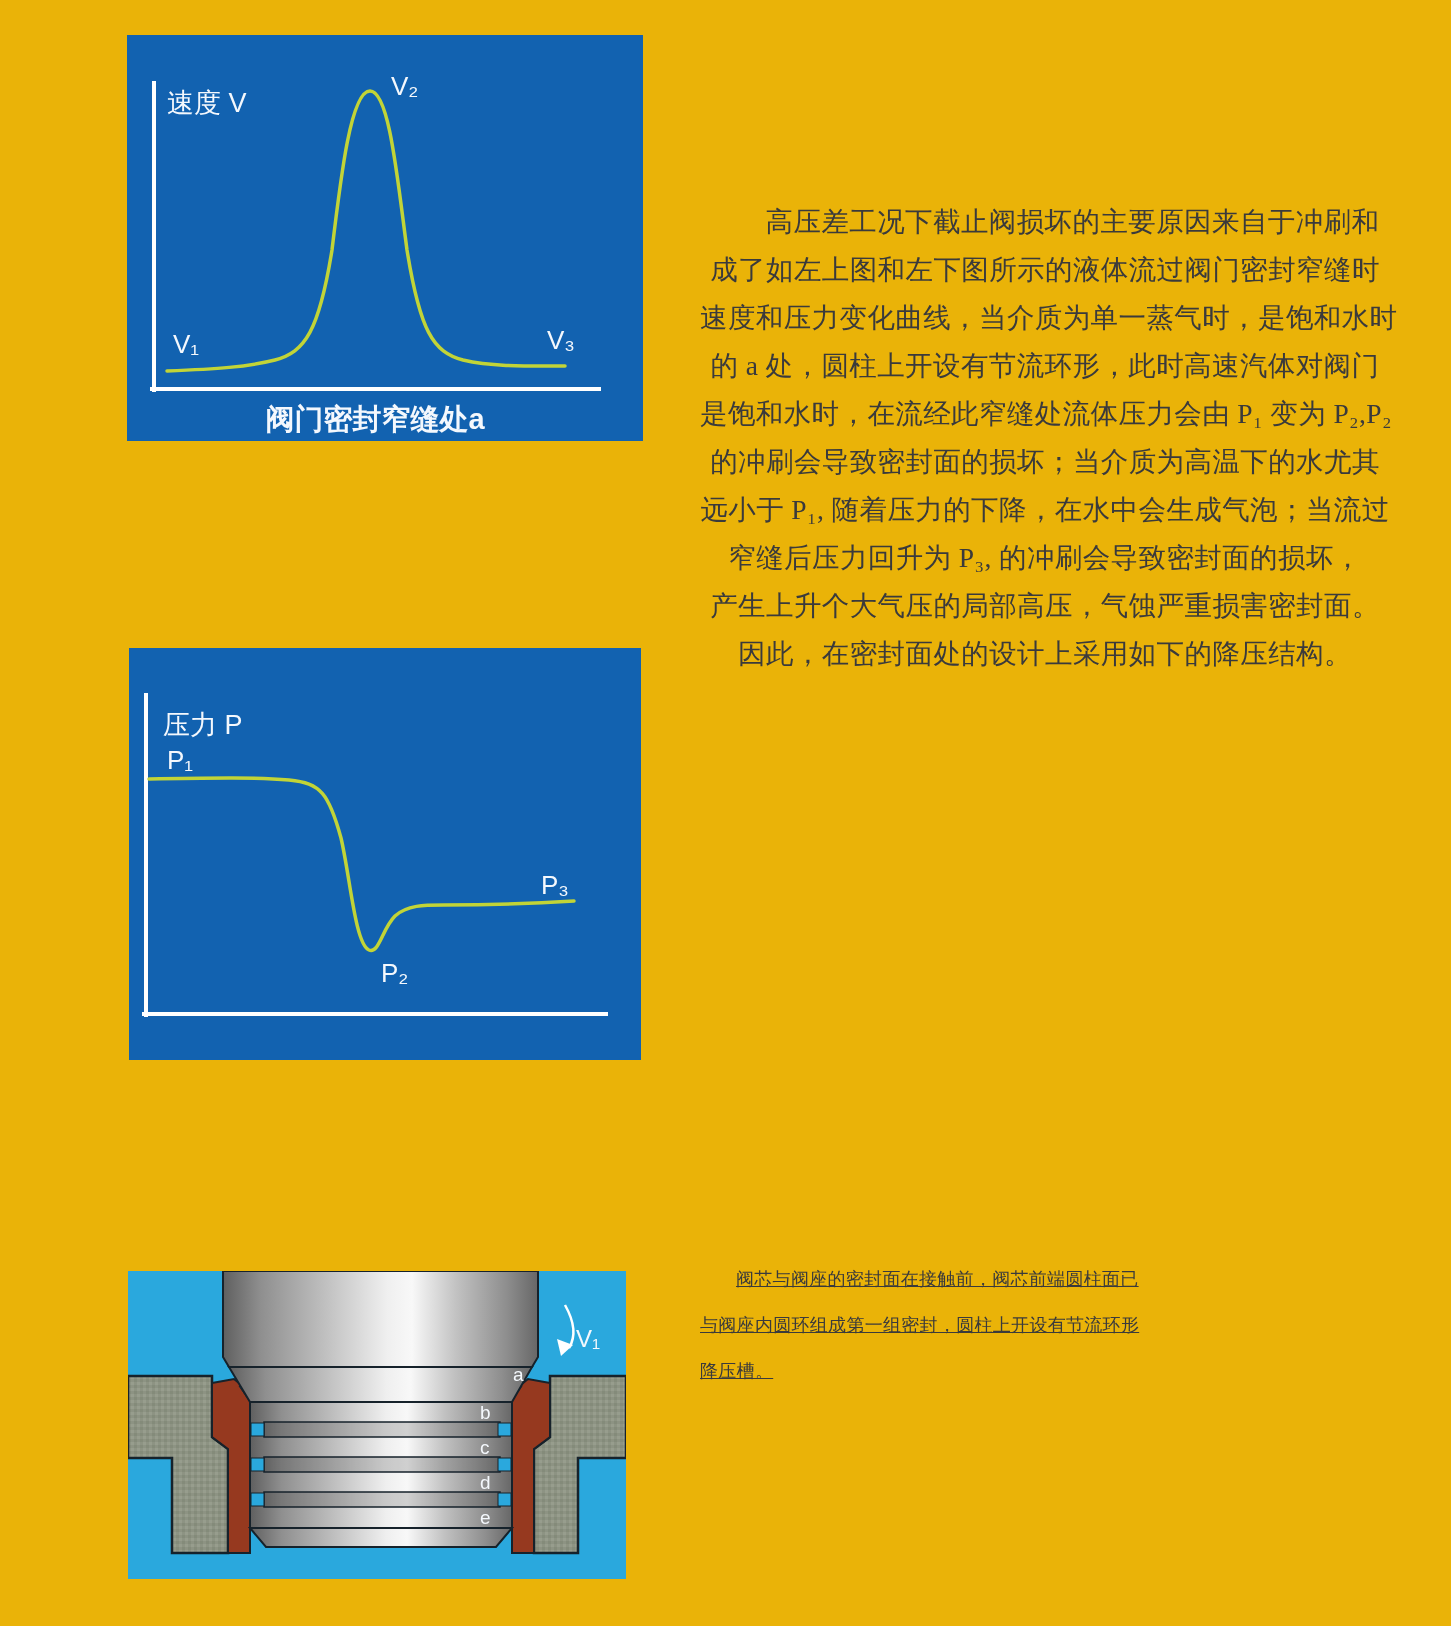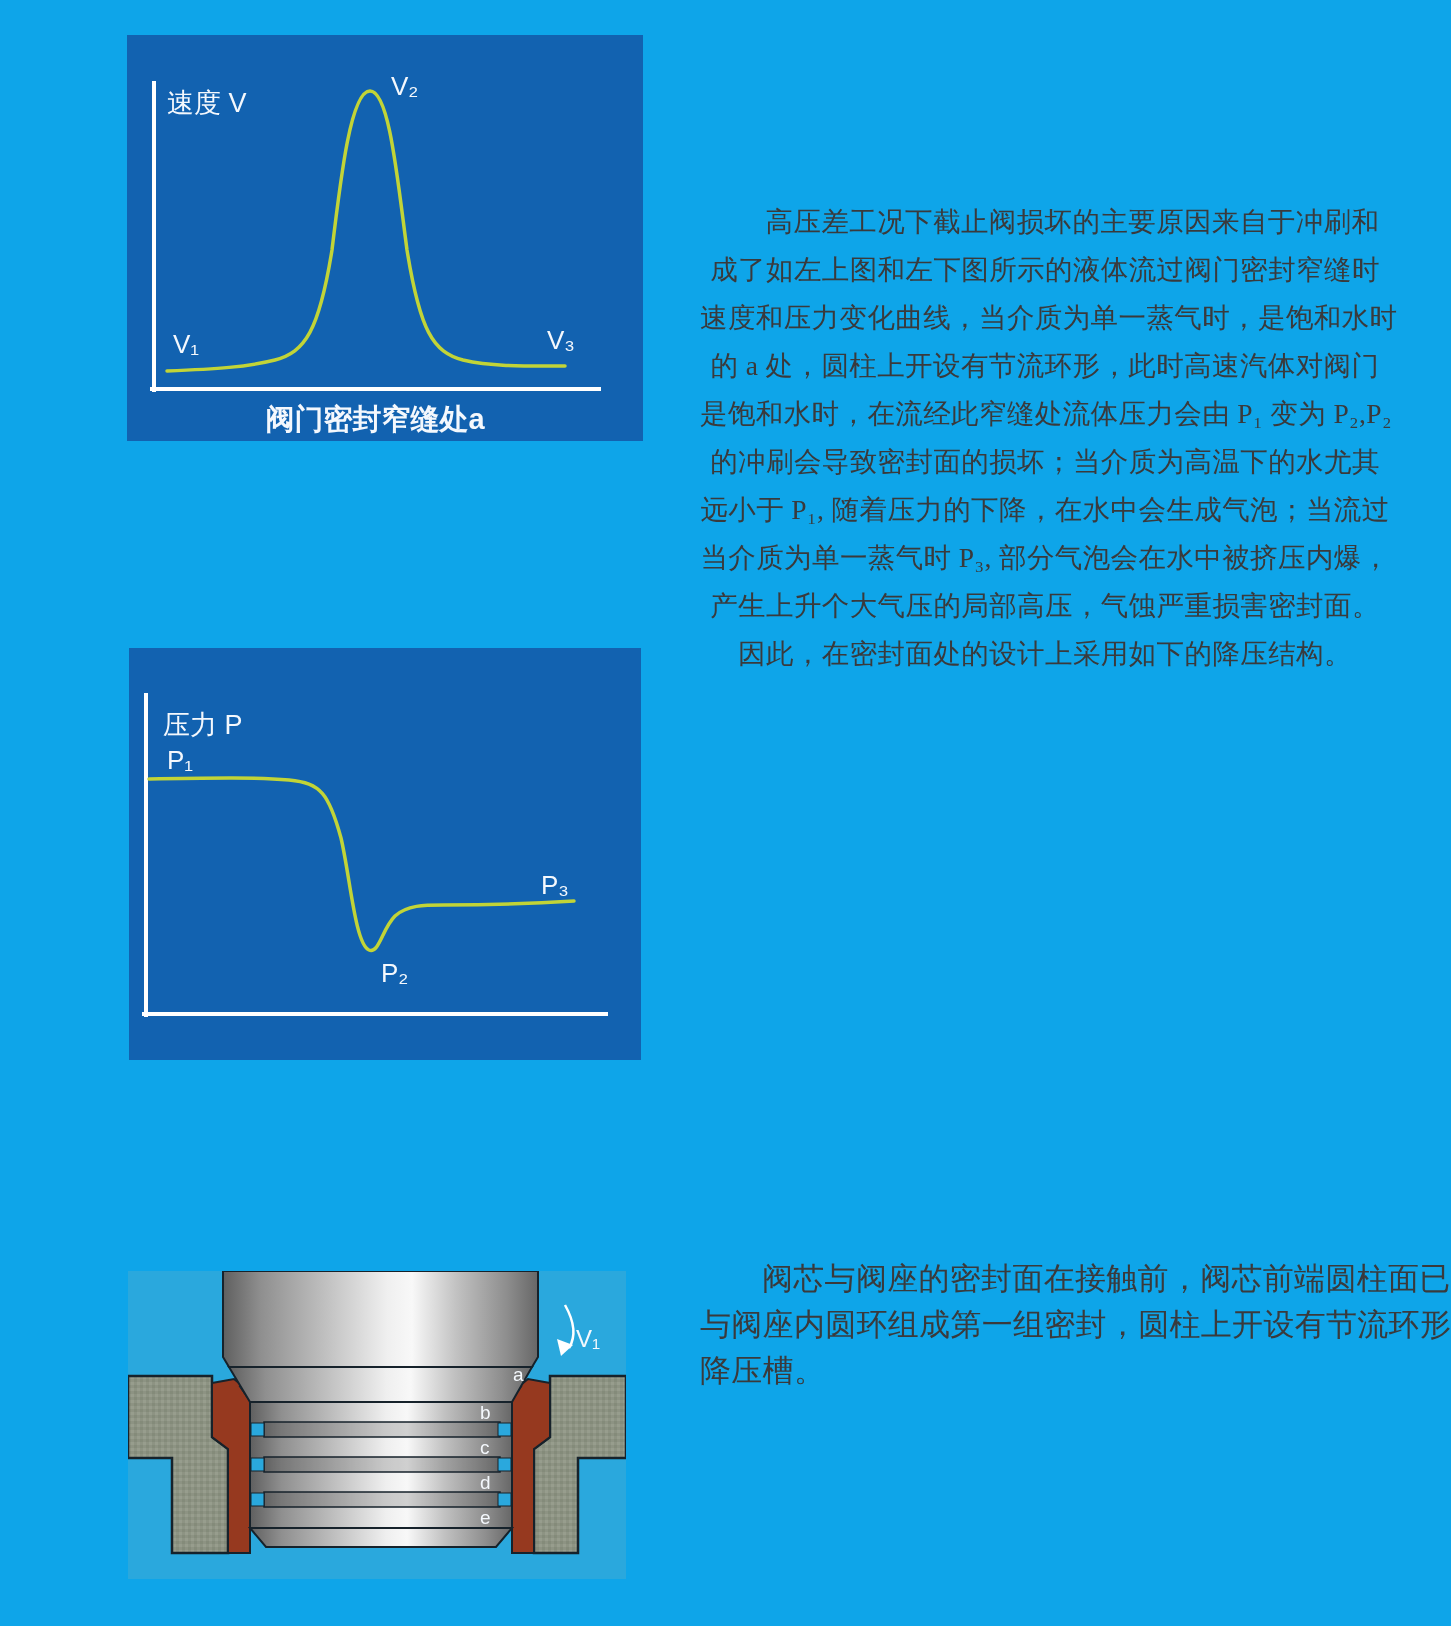--- a/index.html
+++ b/index.html
@@ -1,31 +1,31 @@
 <!DOCTYPE html>
 <html><head>
 <meta charset="utf-8">
 <style>
   html,body { margin:0; padding:0; background:#e8e6e2; }
   .page {
     position:relative; width:1451px; height:1626px; margin:0 auto;
-    background:#0ea5e9;
+    background:#eab308;
     font-family:"Liberation Serif", serif;
     overflow:hidden;
   }
   .fig { position:absolute; display:block; }
   .fig-velocity { left:127px; top:35px; }
   .fig-pressure { left:129px; top:648px; }
   .fig-valve    { left:128px; top:1271px; }
 
   .para { position:absolute; color:#3a3a3c; }
   .para .line { white-space:nowrap; }
   .para .indent { text-indent:2em; }
   .para1 { left:700px; top:198px;  width:690px; font-size:27.5px; line-height:48px; letter-spacing:0.4px;text-align:center; }
-  .para2 { left:700px; top:1256px; width:640px; font-size:31px;   line-height:46px; letter-spacing:0.3px; }
+  .para2 { left:700px; top:1256px; width:640px; font-size:18px;   line-height:46px; letter-spacing:0.3px;text-decoration:underline; }
 
   svg text { font-family:"Liberation Sans", sans-serif; fill:#f4f8fd; }
   .axis        { stroke:#ffffff; stroke-width:4; stroke-linecap:square; }
   .curve       { stroke:#c2d437; stroke-width:3.5; fill:none; stroke-linecap:round; }
   .chart-bg    { fill:#1262b0; }
   .chart-label { font-size:27px; }
   .pt-label    { font-size:26px; }
   .caption     { font-size:29px; font-weight:bold; text-anchor:middle; }
 
   .cyan-bg   { fill:#2aa8dd; }
@@ -126,21 +126,21 @@
   </svg>
 
   <div class="para para1">
     <div class="line indent">高压差工况下截止阀损坏的主要原因来自于冲刷和</div>
     <div class="line">成了如左上图和左下图所示的液体流过阀门密封窄缝时</div>
     <div class="line">速度和压力变化曲线，当介质为单一蒸气时，是饱和水时</div>
     <div class="line">的 a 处，圆柱上开设有节流环形，此时高速汽体对阀门</div>
     <div class="line">是饱和水时，在流经此窄缝处流体压力会由 P₁ 变为 P₂,P₂</div>
     <div class="line">的冲刷会导致密封面的损坏；当介质为高温下的水尤其</div>
     <div class="line">远小于 P₁, 随着压力的下降，在水中会生成气泡；当流过</div>
-    <div class="line">当介质为单一蒸气时 P₃, 部分气泡会在水中被挤压内爆，</div>
+    <div class="line">窄缝后压力回升为 P₃, 的冲刷会导致密封面的损坏，</div>
     <div class="line">产生上升个大气压的局部高压，气蚀严重损害密封面。</div>
     <div class="line">因此，在密封面处的设计上采用如下的降压结构。</div>
   </div>
 
   <div class="para para2">
     <div class="line indent">阀芯与阀座的密封面在接触前，阀芯前端圆柱面已</div>
     <div class="line">与阀座内圆环组成第一组密封，圆柱上开设有节流环形</div>
     <div class="line">降压槽。</div>
   </div>
 

